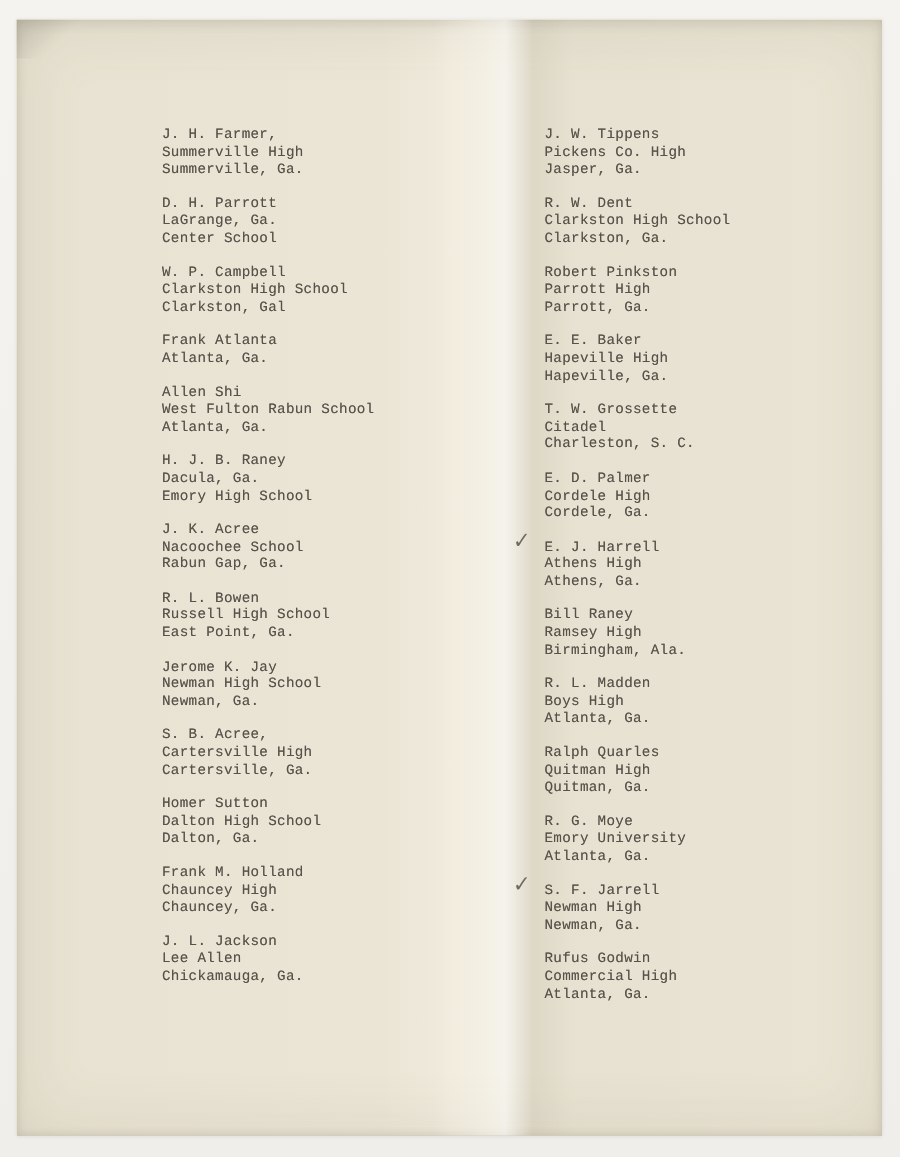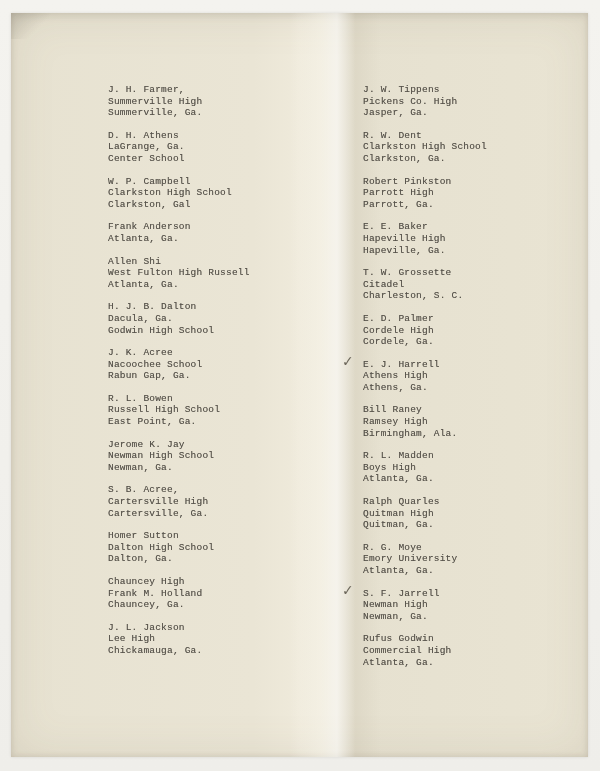--- a/index.html
+++ b/index.html
@@ -95,42 +95,42 @@
     <div class="corner-shade"></div>
     <div class="crease"></div>
     <div class="columns">
       <div class="col">
           <div class="entry">
             <div class="line">J. H. Farmer,</div>
             <div class="line">Summerville High</div>
             <div class="line">Summerville, Ga.</div>
           </div>
           <div class="entry">
-            <div class="line">D. H. Athens</div>
+            <div class="line">D. H. Parrott</div>
             <div class="line">LaGrange, Ga.</div>
             <div class="line">Center School</div>
           </div>
           <div class="entry">
             <div class="line">W. P. Campbell</div>
             <div class="line">Clarkston High School</div>
             <div class="line">Clarkston, Gal</div>
           </div>
           <div class="entry">
-            <div class="line">Frank Anderson</div>
+            <div class="line">Frank Atlanta</div>
             <div class="line">Atlanta, Ga.</div>
           </div>
           <div class="entry">
             <div class="line">Allen Shi</div>
-            <div class="line">West Fulton High Russell</div>
-            <div class="line">Atlanta, Ga.</div>
-          </div>
-          <div class="entry">
-            <div class="line">H. J. B. Dalton</div>
+            <div class="line">West Fulton Rabun School</div>
+            <div class="line">Atlanta, Ga.</div>
+          </div>
+          <div class="entry">
+            <div class="line">H. J. B. Raney</div>
             <div class="line">Dacula, Ga.</div>
-            <div class="line">Godwin High School</div>
+            <div class="line">Emory High School</div>
           </div>
           <div class="entry">
             <div class="line">J. K. Acree</div>
             <div class="line">Nacoochee School</div>
             <div class="line">Rabun Gap, Ga.</div>
           </div>
           <div class="entry">
             <div class="line">R. L. Bowen</div>
             <div class="line">Russell High School</div>
             <div class="line">East Point, Ga.</div>
@@ -144,27 +144,27 @@
             <div class="line">S. B. Acree,</div>
             <div class="line">Cartersville High</div>
             <div class="line">Cartersville, Ga.</div>
           </div>
           <div class="entry">
             <div class="line">Homer Sutton</div>
             <div class="line">Dalton High School</div>
             <div class="line">Dalton, Ga.</div>
           </div>
           <div class="entry">
+            <div class="line">Frank M. Holland</div>
             <div class="line">Chauncey High</div>
-            <div class="line">Frank M. Holland</div>
             <div class="line">Chauncey, Ga.</div>
           </div>
           <div class="entry">
             <div class="line">J. L. Jackson</div>
-            <div class="line">Lee High</div>
+            <div class="line">Lee Allen</div>
             <div class="line">Chickamauga, Ga.</div>
           </div>
         </div>
       <div class="col">
           <div class="entry">
             <div class="line">J. W. Tippens</div>
             <div class="line">Pickens Co. High</div>
             <div class="line">Jasper, Ga.</div>
           </div>
           <div class="entry">

